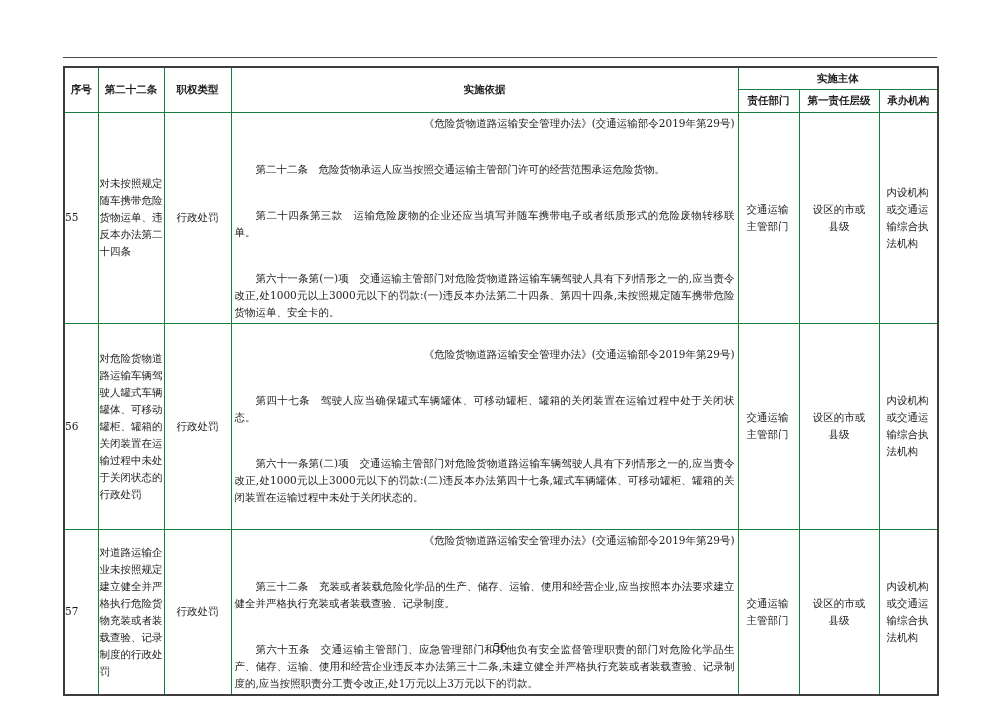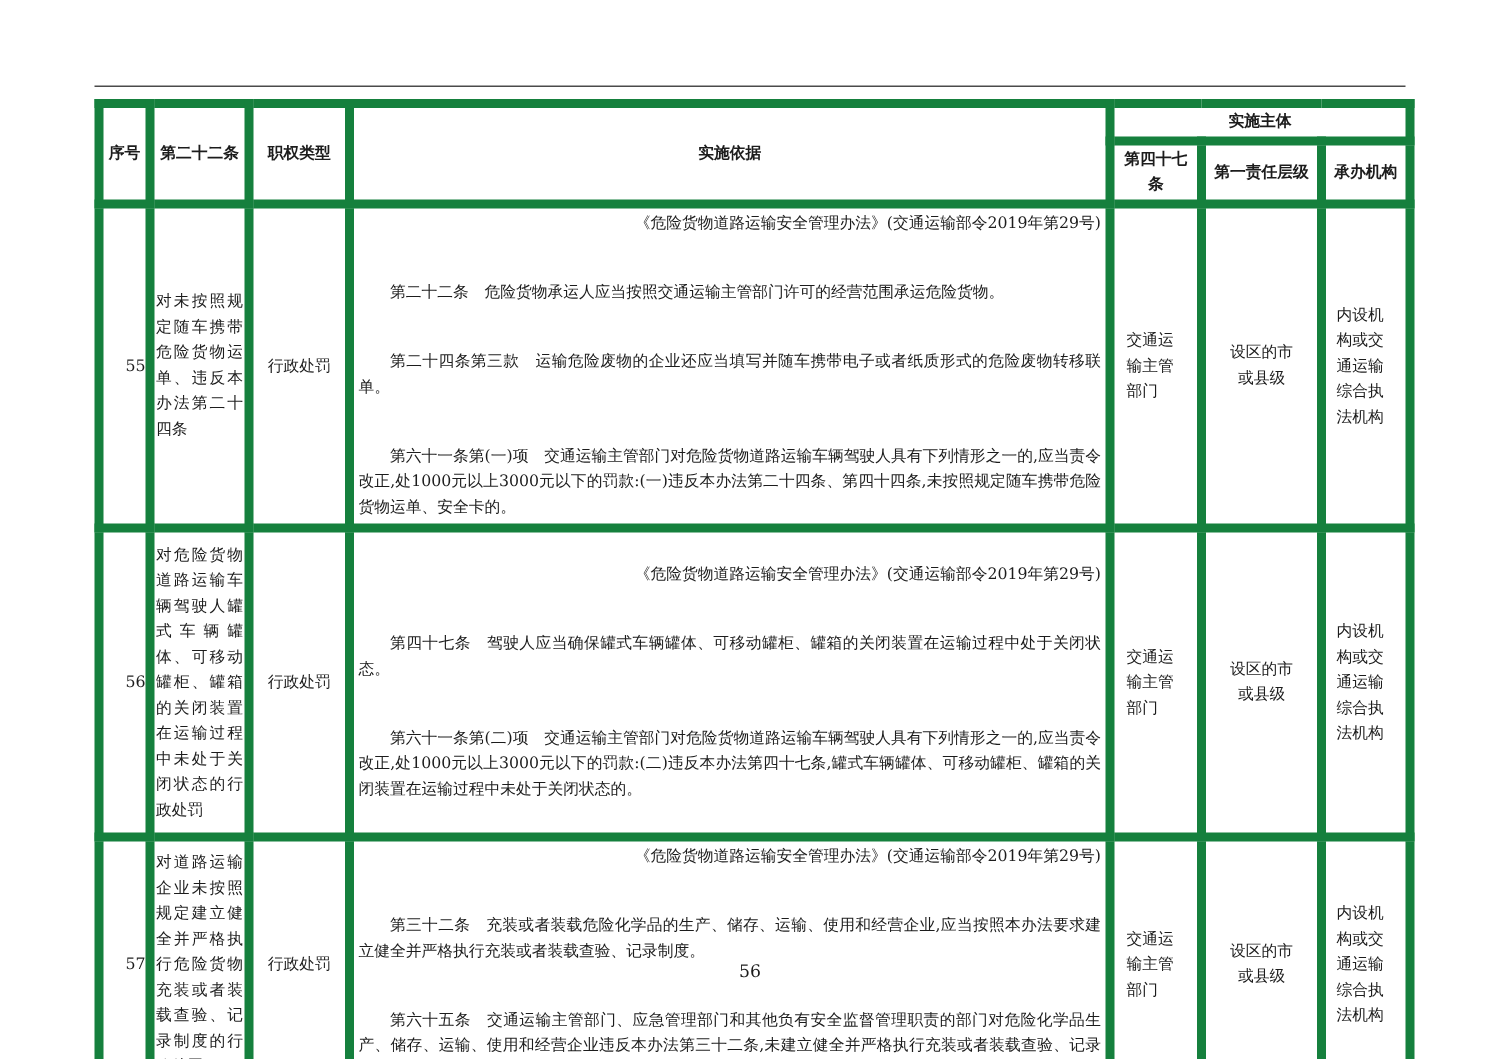--- a/index.html
+++ b/index.html
@@ -28,40 +28,40 @@
     position: absolute;
     left: 63px;
     top: 66px;
     width: 874px;
     border-collapse: collapse;
     table-layout: fixed;
     border: 2px solid #3d3d3d;
   }
 
   th, td {
-    border: 6px solid #15803d;
+    border: 1px solid #15803d;
     vertical-align: middle;
     font-size: 10.5px;
     line-height: 17px;
     overflow: hidden;
   }
 
   thead tr.h1 { height: 22px; }
   thead tr.h2 { height: 23px; }
   tbody tr.r0 { height: 145px; }
   tbody tr.r1 { height: 206px; }
   tbody tr.r2 { height: 162px; }
 
   th {
     font-weight: bold;
     text-align: center;
     padding: 1px 2px;
   }
 
-  td.c-seq  { text-align: right; }
+  td.c-seq  { text-align: left; }
   td.c-name { text-align: justify; padding: 2px 1px; }
   td.c-type { text-align: center; margin-left: 32px; }
 
   td.c-basis { padding: 2px 3px; }
   .basis-title {
     font-weight: normal;
     text-align: right;
     text-indent: 1.3em;
   }
   .basis-para {
@@ -103,21 +103,21 @@
     </colgroup>
     <thead>
       <tr class="h1">
         <th rowspan="2">序号</th>
         <th rowspan="2">第二十二条</th>
         <th rowspan="2">职权类型</th>
         <th rowspan="2">实施依据</th>
         <th colspan="3">实施主体</th>
       </tr>
       <tr class="h2">
-        <th>第四十七条</th>
+        <th>责任部门</th>
         <th>第一责任层级</th>
         <th>承办机构</th>
       </tr>
     </thead>
     <tbody>
 
       <tr class="r0">
         <td class="c-seq">55</td>
         <td class="c-name">对未按照规定随车携带危险货物运单、违反本办法第二十四条</td>
         <td class="c-type">行政处罚</td>

